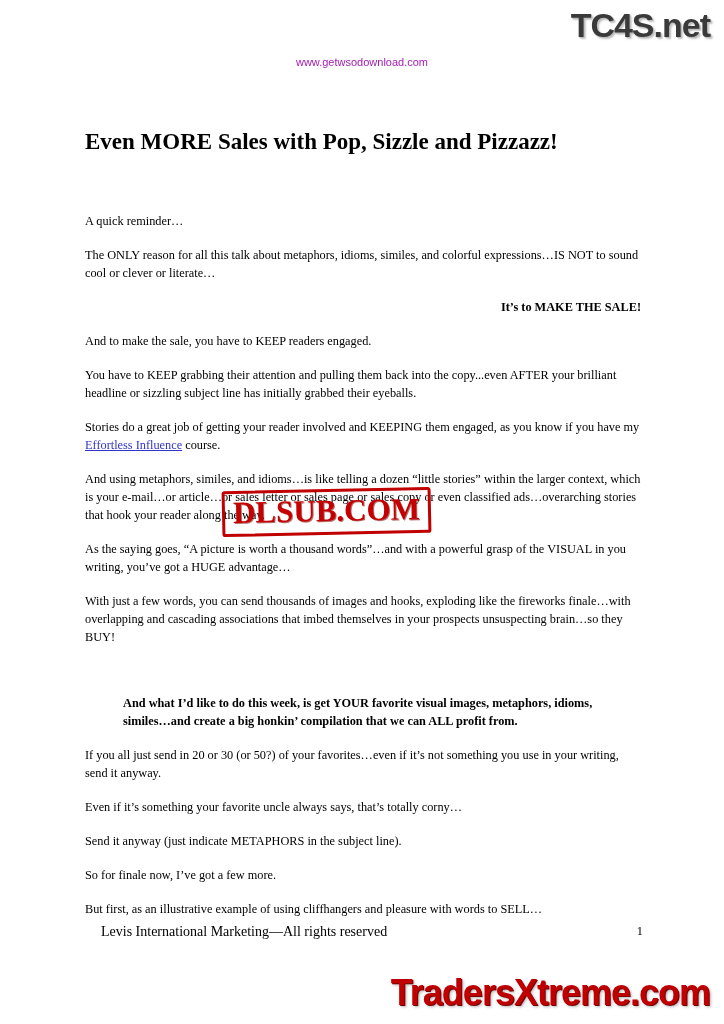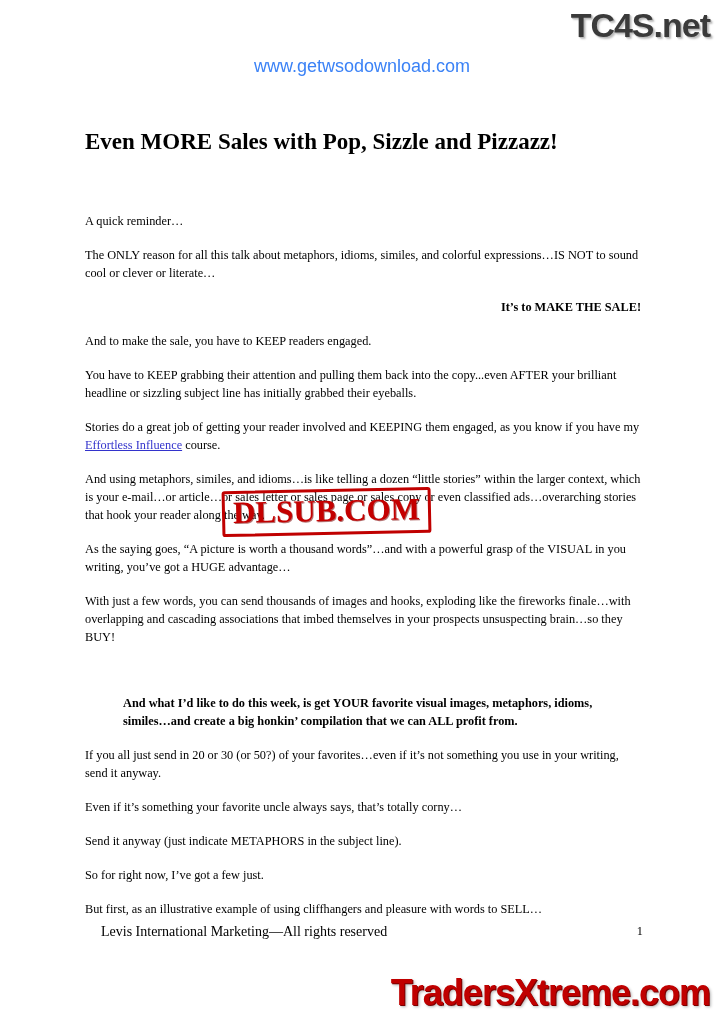--- a/index.html
+++ b/index.html
@@ -73,22 +73,22 @@
     white-space: nowrap;
   }
 
   .site-url {
     position: absolute;
     top: 56px;
     left: 0;
     width: 724px;
     text-align: center;
     font-family: "Liberation Sans", sans-serif;
-    font-size: 18px;
-    color: #3b82f6;
+    font-size: 11px;
+    color: #a21caf;
   }
 
   .doc-title {
     position: absolute;
     top: 124px;
     left: 85px;
     width: 555px;
     text-align: left;
     font-family: "Liberation Serif", serif;
     font-weight: bold;
@@ -180,21 +180,21 @@
     <p class="para">With just a few words, you can send thousands of images and hooks, exploding like the fireworks finale…with overlapping and cascading associations that imbed themselves in your prospects unsuspecting brain…so they BUY!</p>
 
     <p class="para indent-bold">And what I’d like to do this week, is get YOUR favorite visual images, metaphors, idioms, similes…and create a big honkin’ compilation that we can ALL profit from.</p>
 
     <p class="para">If you all just send in 20 or 30  (or 50?) of your favorites…even if it’s not something you use in your writing, send it anyway.</p>
 
     <p class="para">Even if it’s something your favorite uncle always says, that’s totally corny…</p>
 
     <p class="para">Send it anyway (just indicate METAPHORS in the subject line).</p>
 
-    <p class="para">So for right now, I’ve got a few just.</p>
+    <p class="para">So for finale now, I’ve got a few more.</p>
 
     <p class="para">But first, as an illustrative example of using cliffhangers and pleasure with words to SELL…</p>
 
   </div>
 
   <div class="watermark-center">
     <span>DLSUB.COM</span>
   </div>
 
   <div class="footer-wrap">

